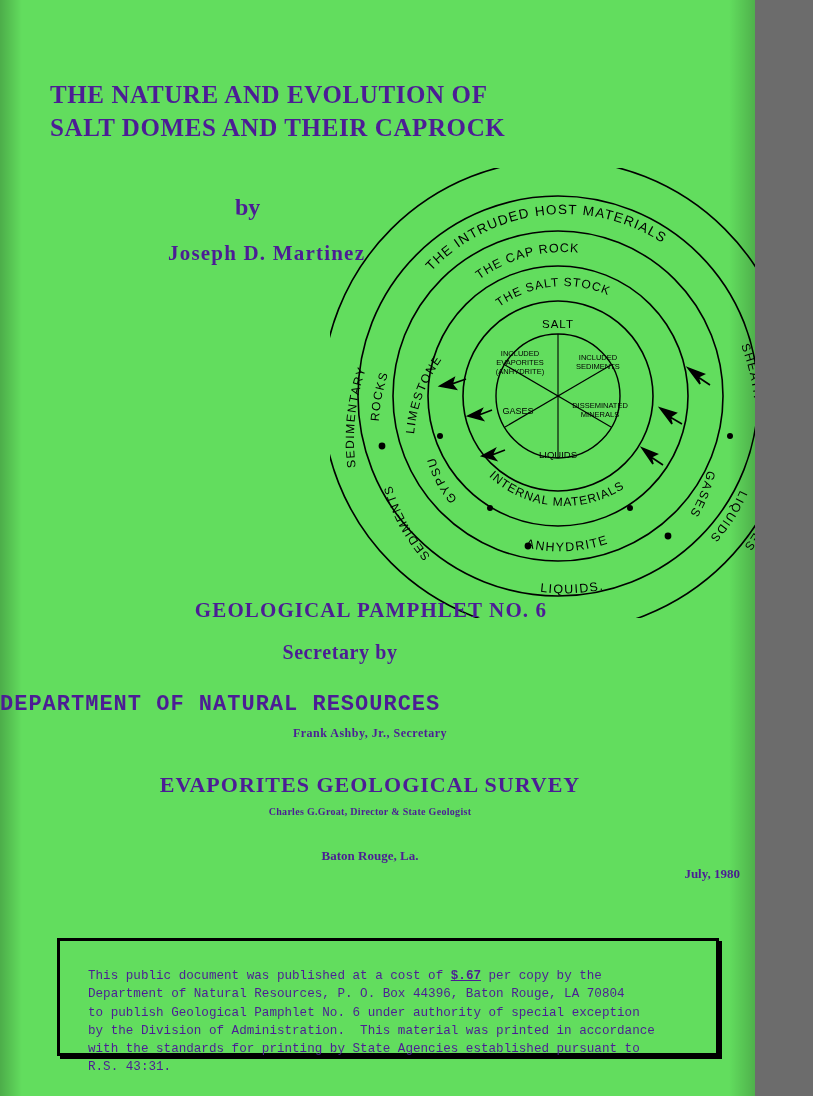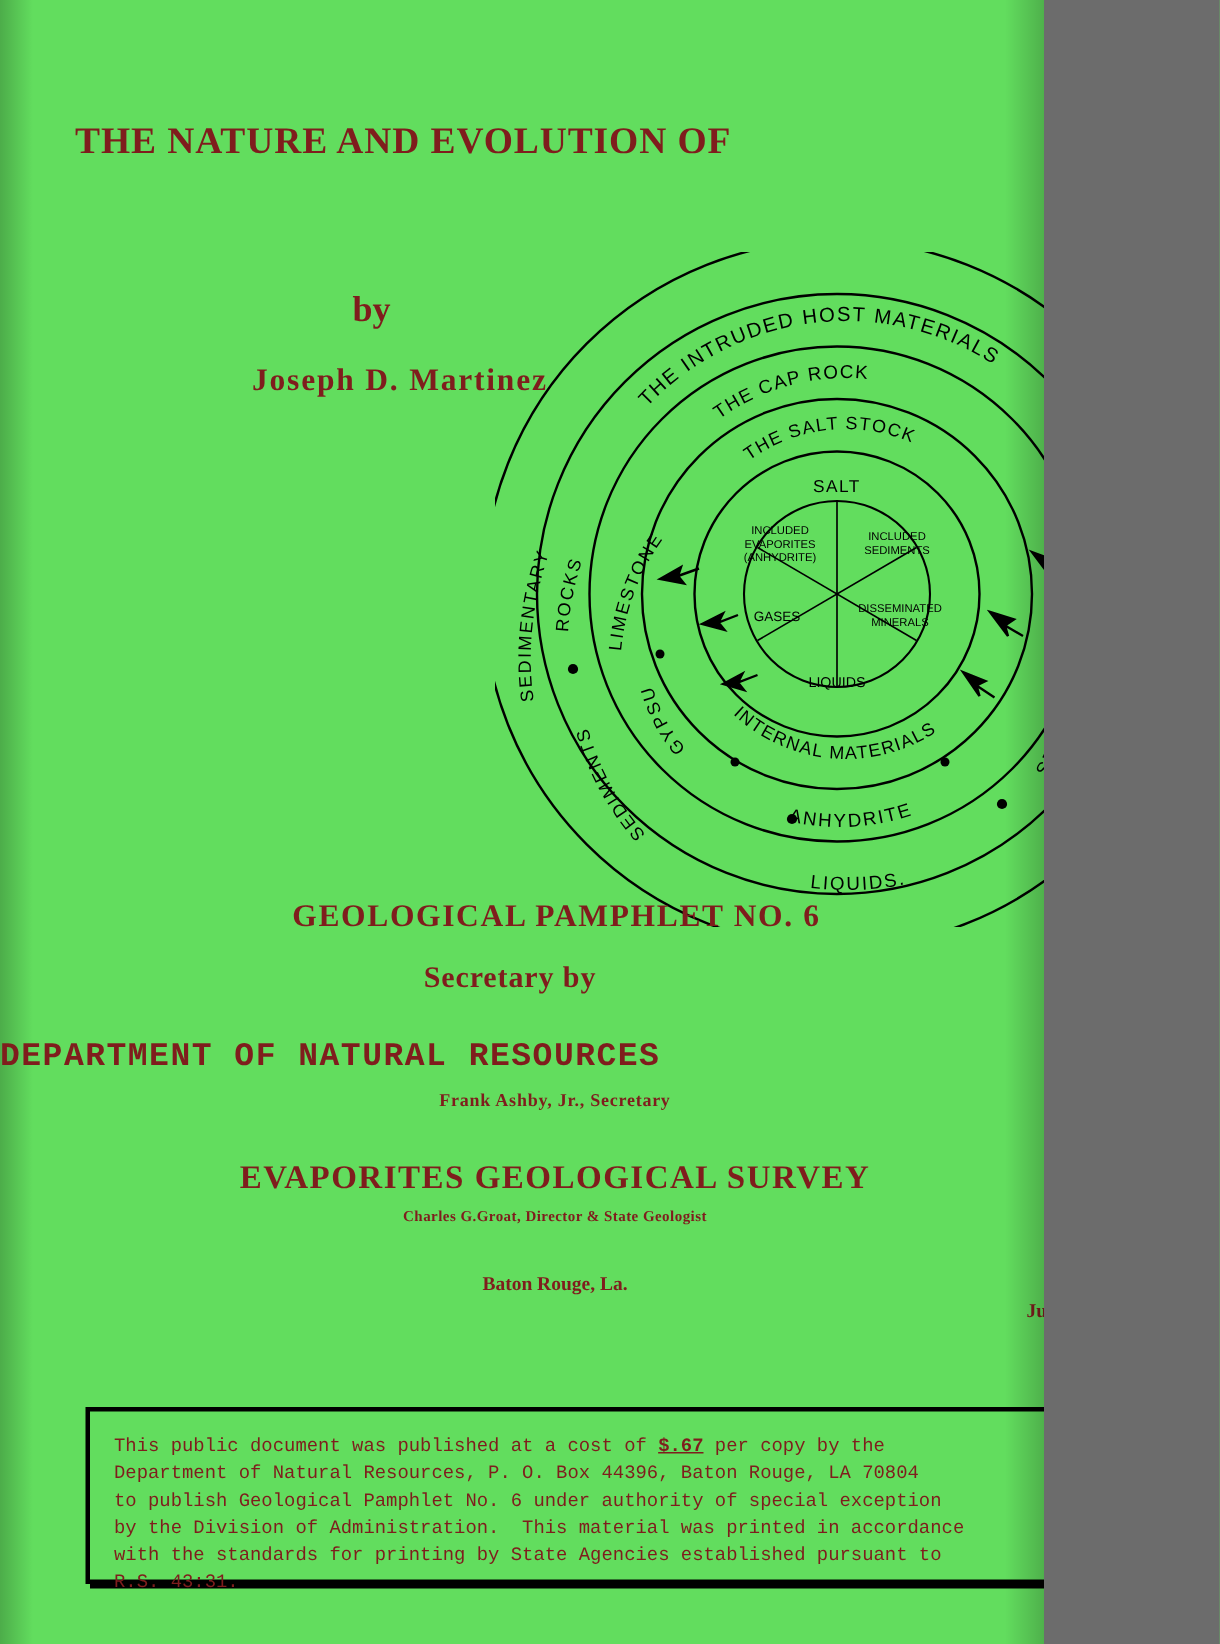--- a/index.html
+++ b/index.html
@@ -2,26 +2,26 @@
 <html><head>
 <meta charset="utf-8">
 <style>
   html, body {
     margin: 0;
     padding: 0;
     background: #6c6c6c;
   }
   #page {
     position: relative;
-    width: 696px;
+    width: 755px;
     height: 1096px;
     background: #62dd5e;
     overflow: hidden;
     font-family: "Liberation Serif", serif;
-    color: #7f1d1d;
+    color: #4c1d95;
   }
   
   #page::before {
     content: "";
     position: absolute;
     left: 0; top: 0; bottom: 0;
     width: 22px;
     background: linear-gradient(to right, rgba(0,0,0,0.22), rgba(0,0,0,0));
     pointer-events: none;
   }
@@ -151,21 +151,21 @@
     left: 57px;
     top: 938px;
     width: 662px;
     height: 118px;
     border: 3px solid #000;
     box-shadow: 3px 3px 0 #000;
     box-sizing: border-box;
     padding: 14px 16px 10px 16px;
   }
   .disclaimer p {
-    margin: 0;
+    margin: 12px;
     font-family: "Liberation Mono", monospace;
     font-size: 12.6px;
     line-height: 1.45;
     white-space: pre-wrap;
   }
   .cost {
     text-decoration: underline;
     font-weight: bold;
   }
 
@@ -180,20 +180,21 @@
   .diagram svg { display: block; }
   text { font-family: "Liberation Sans", sans-serif; fill: #000; }
 </style>
 </head>
 <body>
 
 <div id="page">
 
   <div class="title">
     <span>THE NATURE AND EVOLUTION OF</span>
+    <span class="line2">SALT DOMES AND THEIR  CAPROCK</span>
   </div>
 
   <div class="byword">by</div>
   <div class="author">Joseph  D.  Martinez</div>
 
   <div class="diagram">
     <svg viewBox="0 0 460 450" width="460" height="450">
       <defs>
 
         <path id="arcHost" d="M 52,228 A 182,182 0 0 1 416,228" fill="none"></path>

